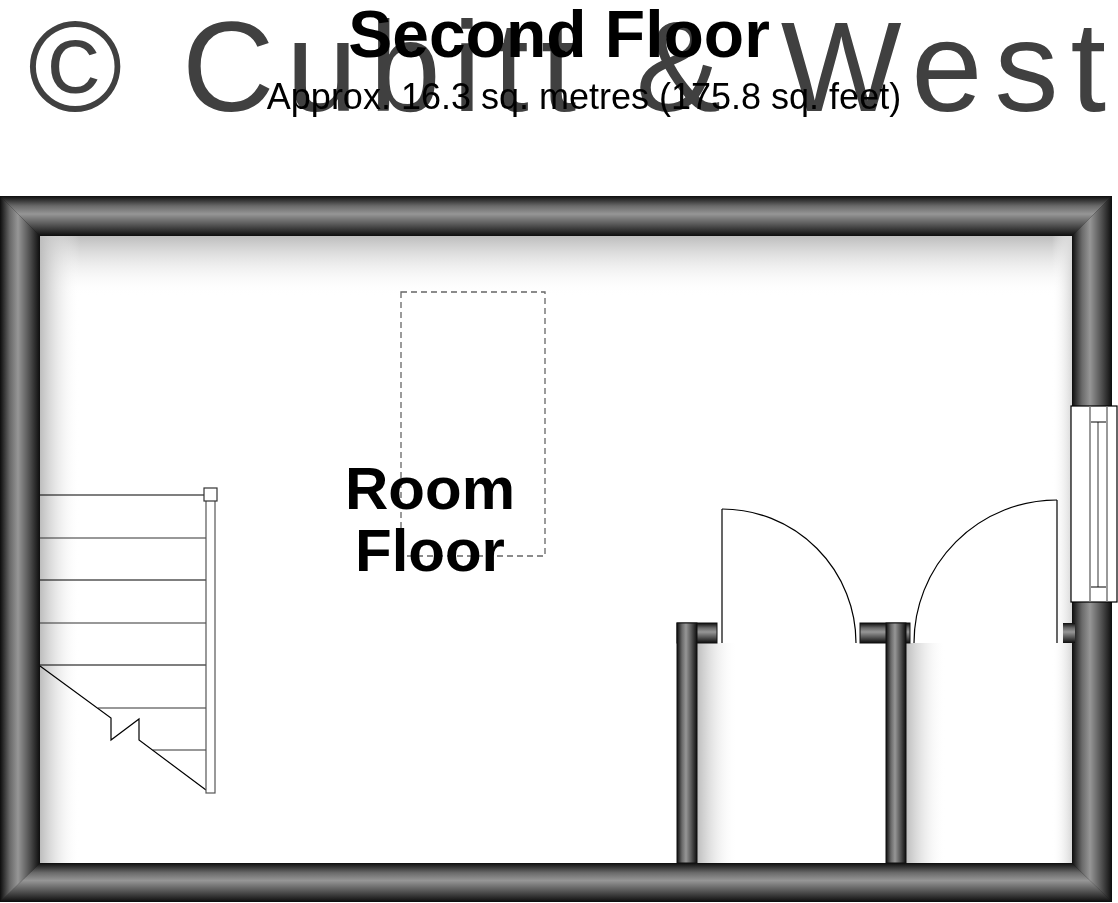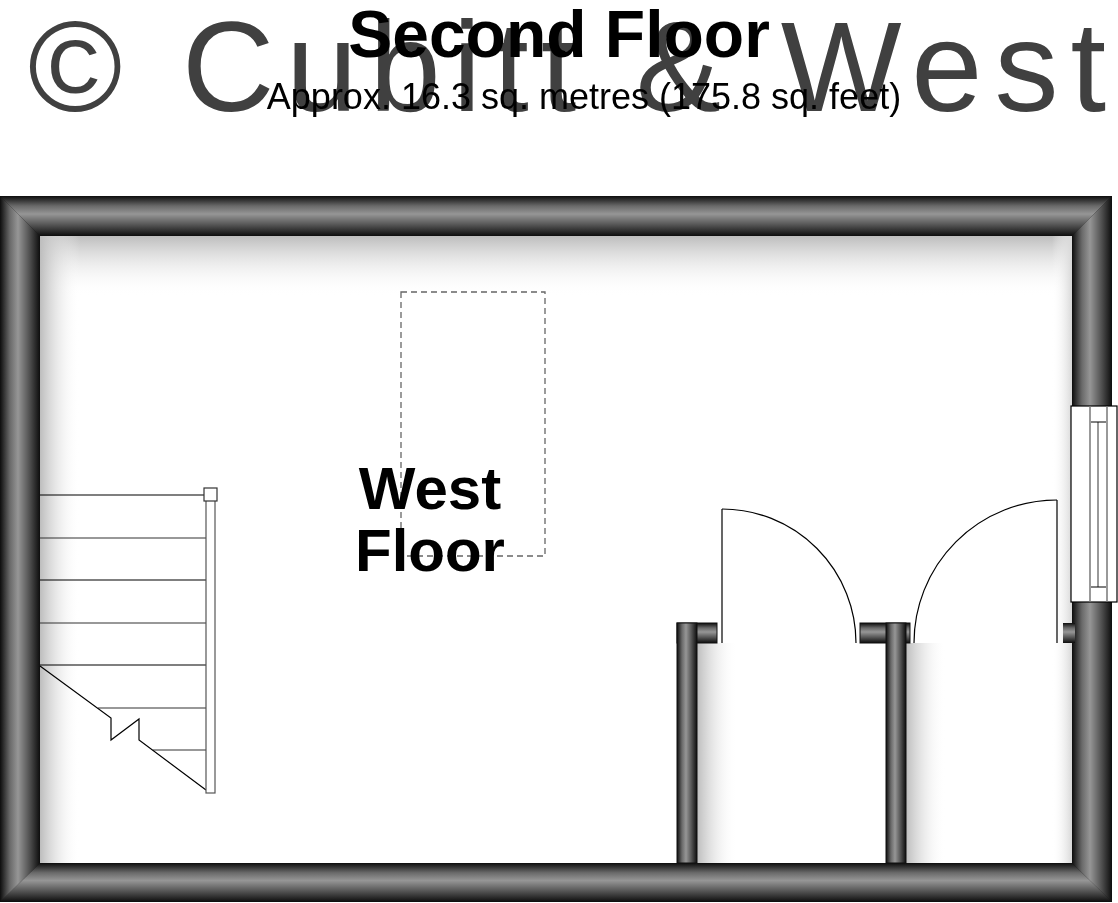--- a/index.html
+++ b/index.html
@@ -121,15 +121,15 @@
     <line x1="722" y1="509" x2="722" y2="643"></line>
     <path d="M 722 509 A 134 134 0 0 1 856 643"></path>
   </g>
   <g stroke="#000" fill="none" stroke-width="1.2">
     <line x1="1057" y1="500" x2="1057" y2="643"></line>
     <path d="M 1057 500 A 143 143 0 0 0 914 643"></path>
   </g>
 </svg>
 
 <div class="room-label">
-  <div>West</div>
+  <div>Room</div>
   <div>Floor</div>
 </div>
 
 </body></html>

